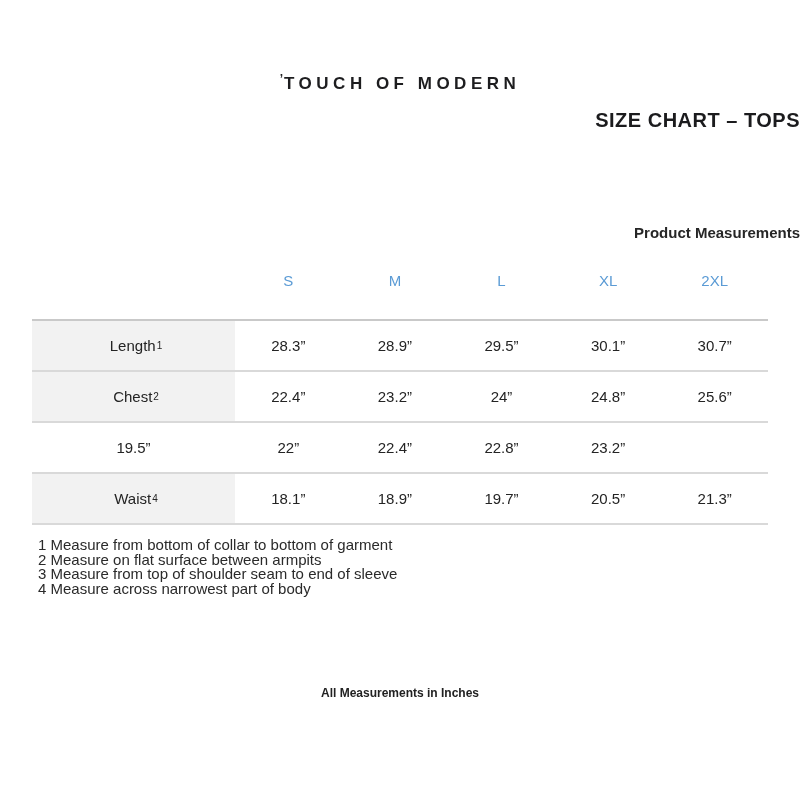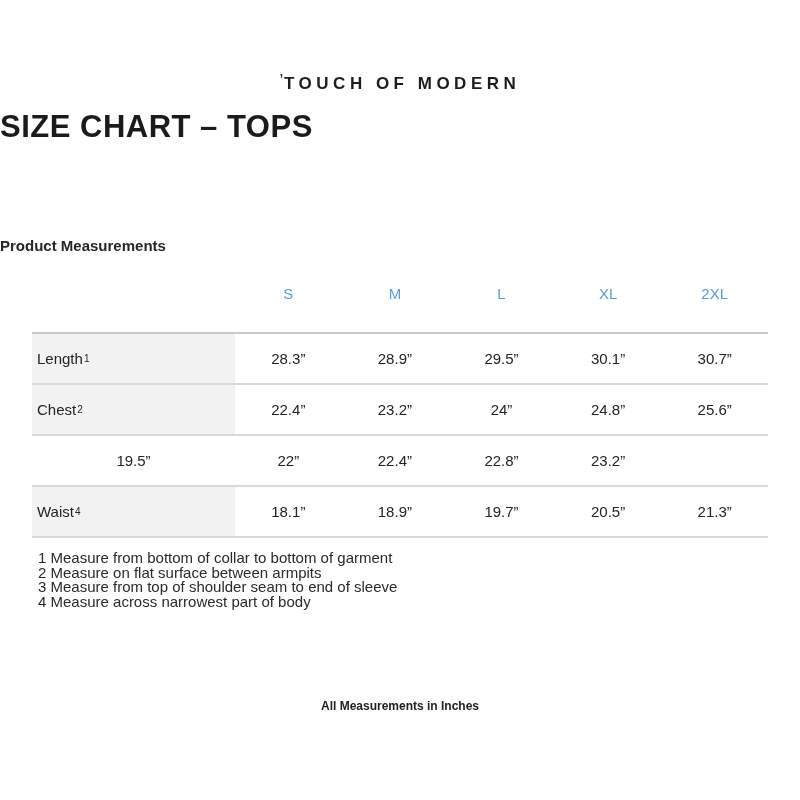--- a/index.html
+++ b/index.html
@@ -32,29 +32,29 @@
     color: #1d1d1f;
     white-space: nowrap;
   }
   .brand .brand-mark {
     font-size: 12px;
     vertical-align: 6px;
     letter-spacing: 1px;
   }
   .page-title {
     margin-top: 15px;
-    text-align: left;
-    font-size: 31px;
+    text-align: right;
+    font-size: 20px;
     font-weight: 600;
     letter-spacing: 0.5px;
     color: #1b1b1d;
   }
   .table-caption {
     margin-top: 92px;
-    text-align: left;
+    text-align: right;
     font-size: 15px;
     font-weight: bold;
     color: #262626;
   }
   .size-table {
     margin: 0 32px;
     width: 736px;
   }
   .tbl-row {
     display: grid;
@@ -77,20 +77,21 @@
     border-bottom: 2px solid var(--divider);
   }
   .label-cell {
     background: var(--row-label-bg);
     height: 100%;
     display: flex;
     align-items: center;
     padding-left: 5px;
     font-size: 15px;
     color: var(--ink);
+    justify-content: center;
   }
   .label-cell sup {
     font-size: 10px;
     line-height: 0;
     margin-left: 1px;
   }
   .value-cell {
     text-align: center;
     font-size: 15px;
     color: var(--ink);

